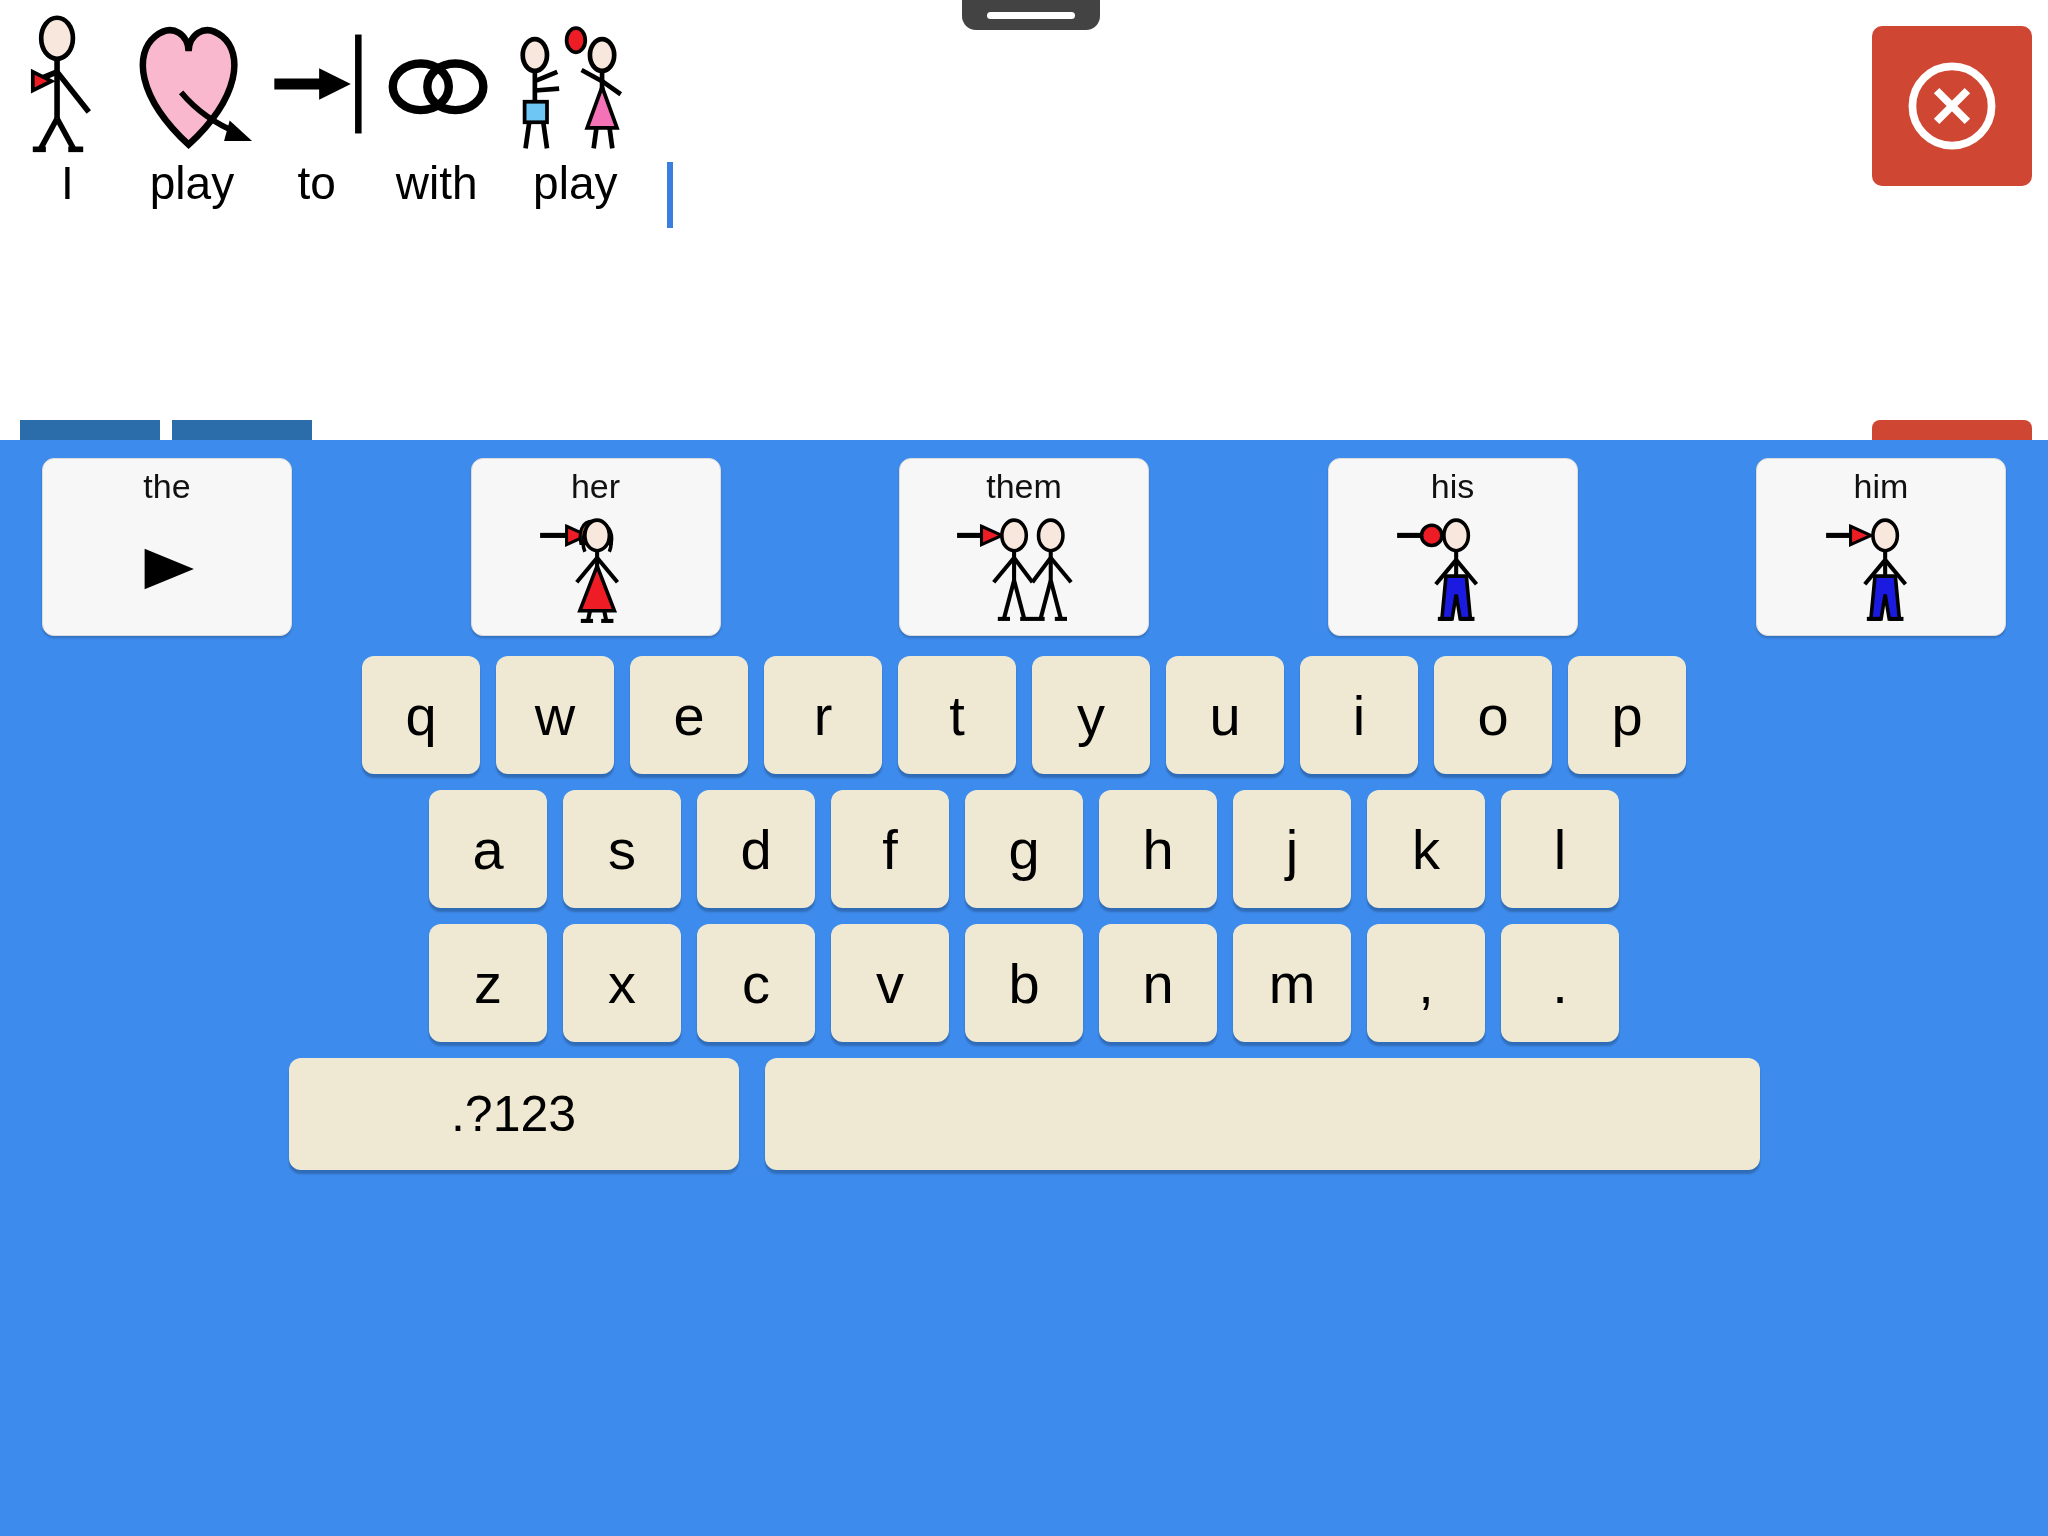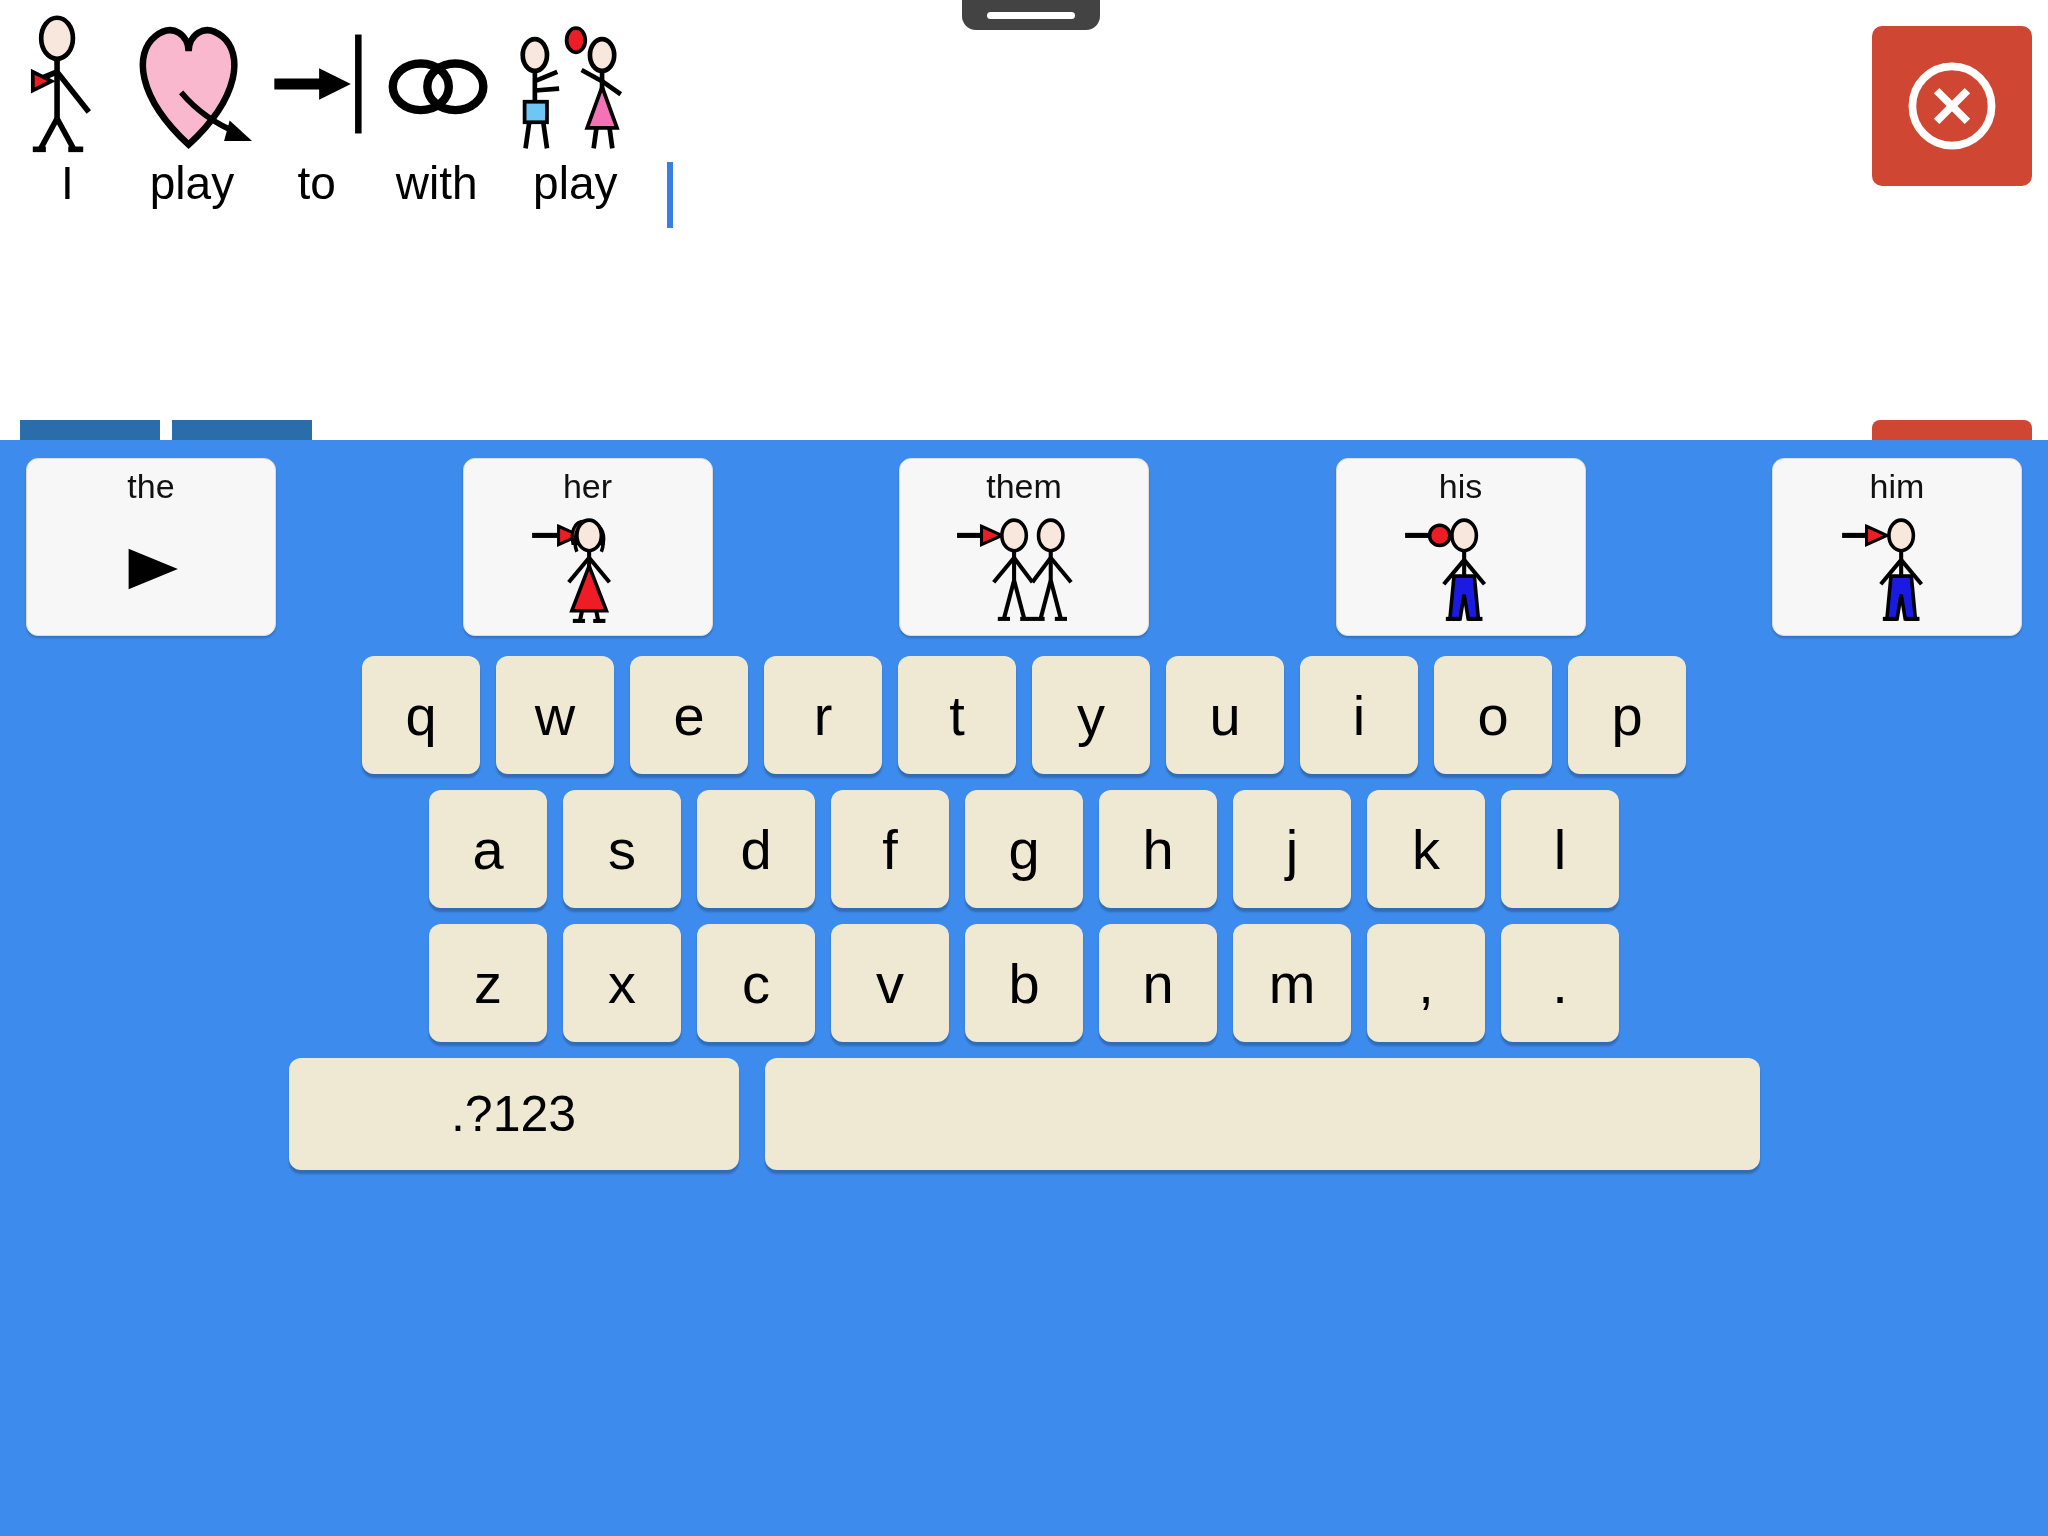--- a/index.html
+++ b/index.html
@@ -70,21 +70,21 @@
 
   
   .keyboard {
     position: absolute; left: 0; bottom: 0;
     width: 2048px; height: 1096px;
     background: #3d8bec;
     padding-top: 18px;
   }
   .pred-row {
     display: flex; justify-content: space-between;
-    padding: 0 26px; margin-bottom: 20px;
+    padding: 0 42px; margin-bottom: 20px;
   }
   .pred-btn {
     width: 250px; height: 178px; background: #f7f7f7;
     border-radius: 12px; border: 1px solid #dcdcdc;
     display: flex; flex-direction: column; align-items: center;
     padding-top: 10px; cursor: pointer;
     box-shadow: 0 2px 2px rgba(0,0,0,0.18);
   }
   .pred-label { font-size: 34px; color: #111; line-height: 1; }
   .pred-sym { flex: 1; display: flex; align-items: center; justify-content: center; width: 100%; }

